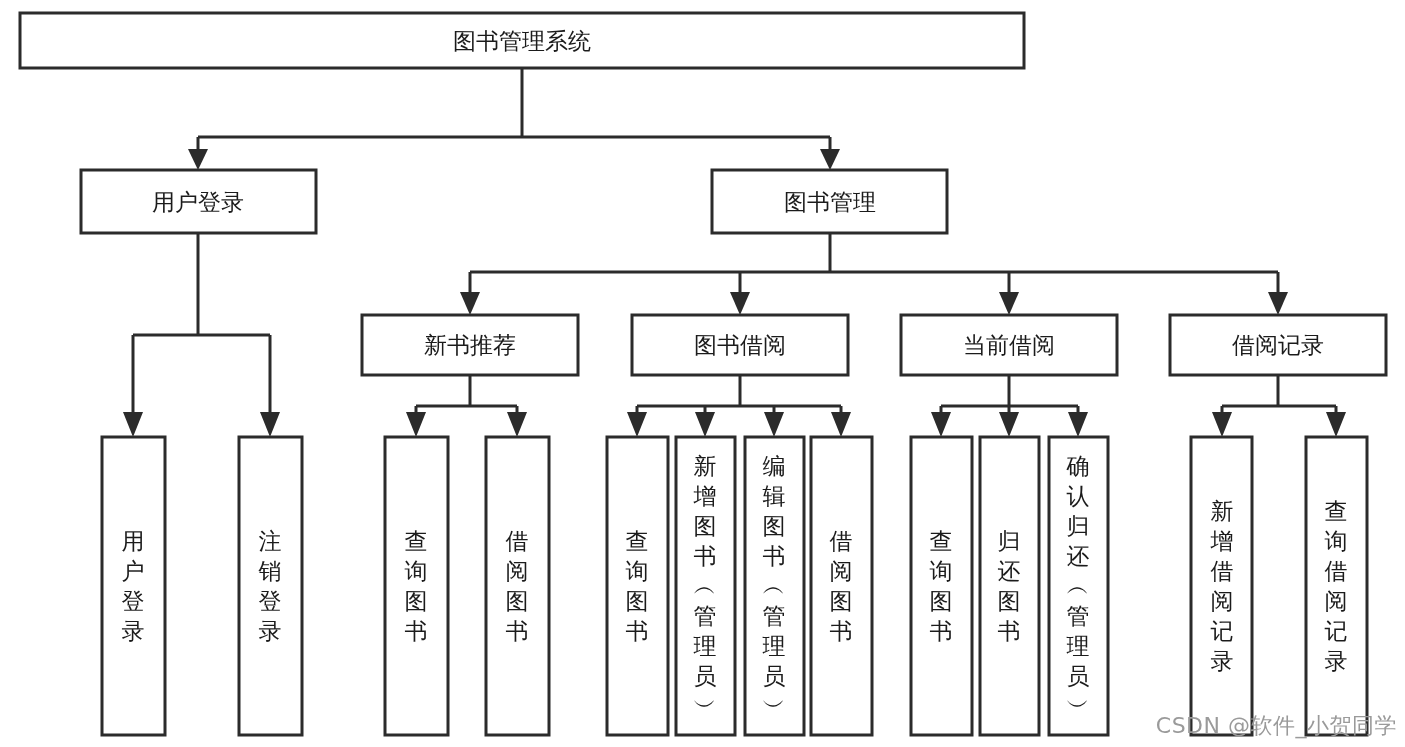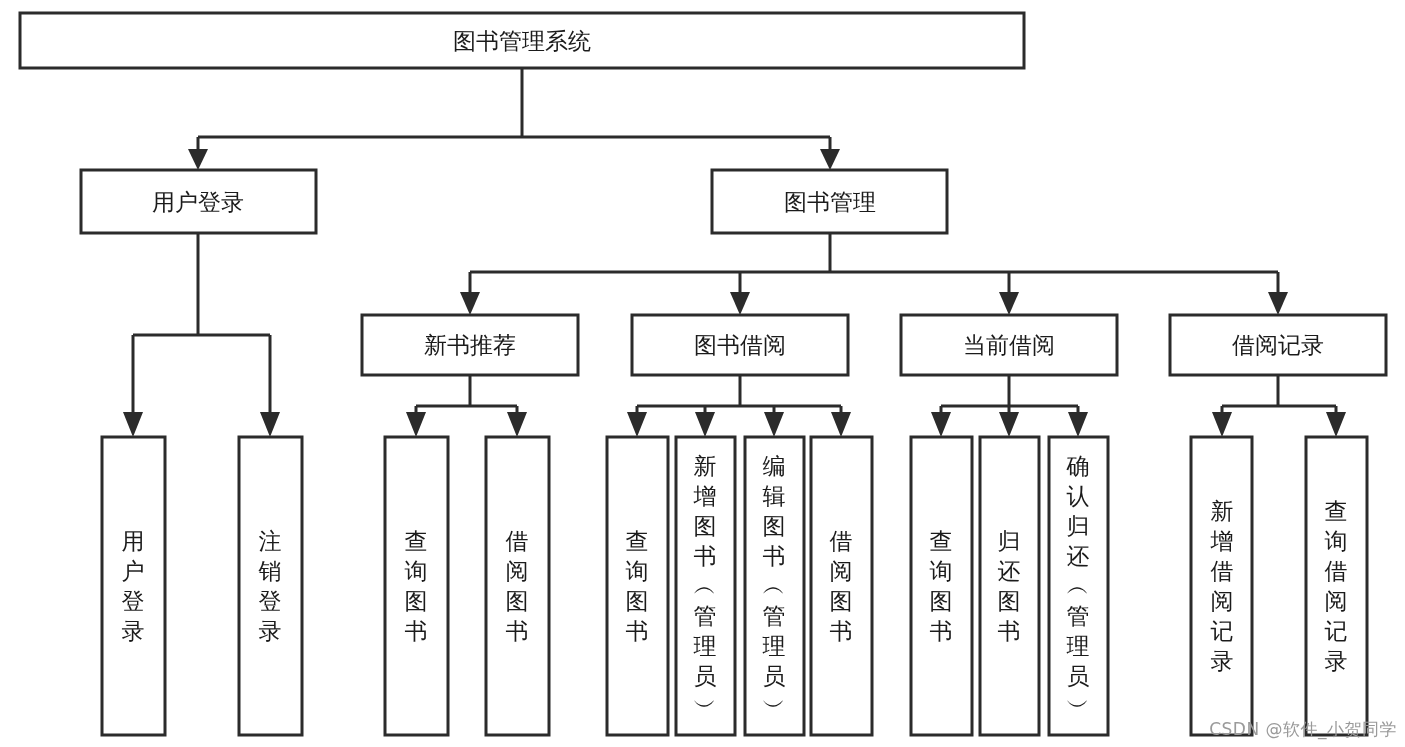--- a/index.html
+++ b/index.html
@@ -50,21 +50,21 @@
   }
   .arrow-head {
     fill: #2b2b2b;
     stroke: none;
   }
   .watermark {
     position: absolute;
     right: 8px;
     bottom: 6px;
     font-family: "DejaVu Sans", "Liberation Sans", sans-serif;
-    font-size: 17px;
+    font-size: 22px;
     color: #9a9a9a;
     white-space: nowrap;
     letter-spacing: 0.5px;
     pointer-events: none;
   }
 </style>
 </head>
 <body>
 
 <div id="stage">

